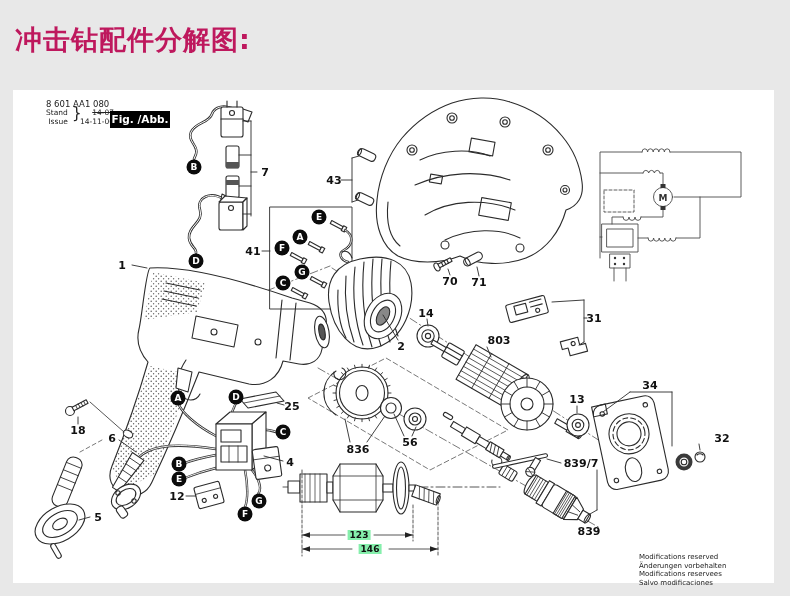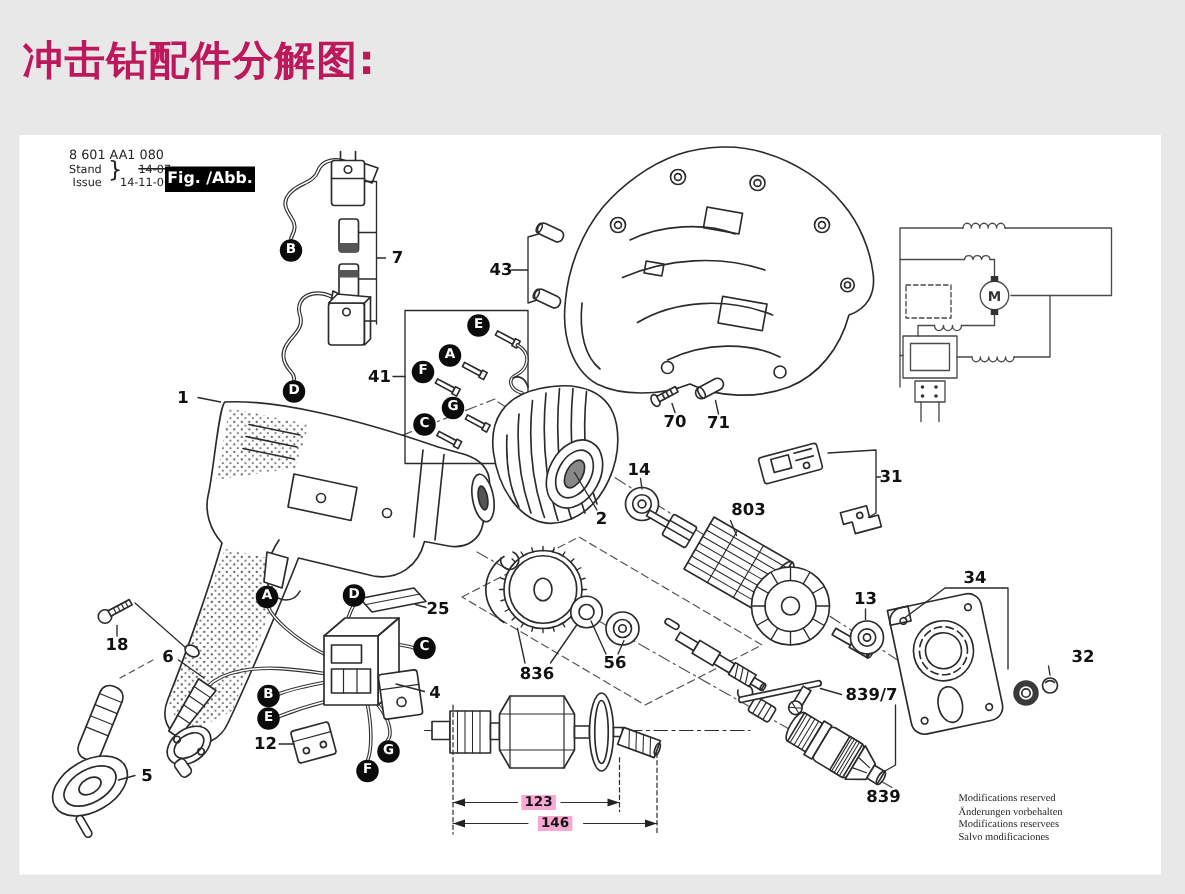--- a/index.html
+++ b/index.html
@@ -12,24 +12,24 @@
   
   .doc-pn{position:absolute;left:46px;top:99px;font-size:8.5px;color:#222;}
   .doc-rev{position:absolute;left:46px;top:109px;font-size:7.5px;color:#222;line-height:8.5px;text-align:right;}
   .doc-rev .brace{position:absolute;left:26px;top:0px;font-size:15px;font-weight:400;}
   .doc-rev .vals{position:absolute;left:34px;top:0;line-height:8.5px;white-space:nowrap;}
   .struck{text-decoration:line-through;}
   .fig-badge{position:absolute;left:110px;top:111px;width:60px;height:17px;background:#000;color:#fff;
              font-size:10.5px;font-weight:700;text-align:center;line-height:17px;}
   
   .plabel{position:absolute;transform:translate(-50%,-50%);font-size:11px;font-weight:700;color:#111;white-space:nowrap;}
-  .dimlabel{position:absolute;transform:translate(-50%,-50%);font-size:9px;font-weight:700;color:#111;background:#f9a8d4;padding:0 2px;}
+  .dimlabel{position:absolute;transform:translate(-50%,-50%);font-size:9px;font-weight:700;color:#111;background:#86efac;padding:0 2px;}
   .marker{position:absolute;width:15px;height:15px;border-radius:50%;background:#0b0b0b;color:#fff;
           font-size:9px;font-weight:700;text-align:center;line-height:15px;transform:translate(-50%,-50%);}
-  .footer{position:absolute;left:639px;top:528px;font-size:7px;line-height:8.5px;color:#222;font-family:Liberation Serif, serif;}
+  .footer{position:absolute;left:639px;top:553px;font-size:7px;line-height:8.5px;color:#222;}
 </style>
 </head>
 <body>
 
 <div class="stage">
   <div class="page-title">冲击钻配件分解图:</div>
 
   <div class="panel"></div>
 
   <svg class="art" width="790" height="596" viewBox="0 0 790 596" stroke="#2b2b2b" stroke-width="1.1" fill="none" stroke-linecap="round" stroke-linejoin="round">

